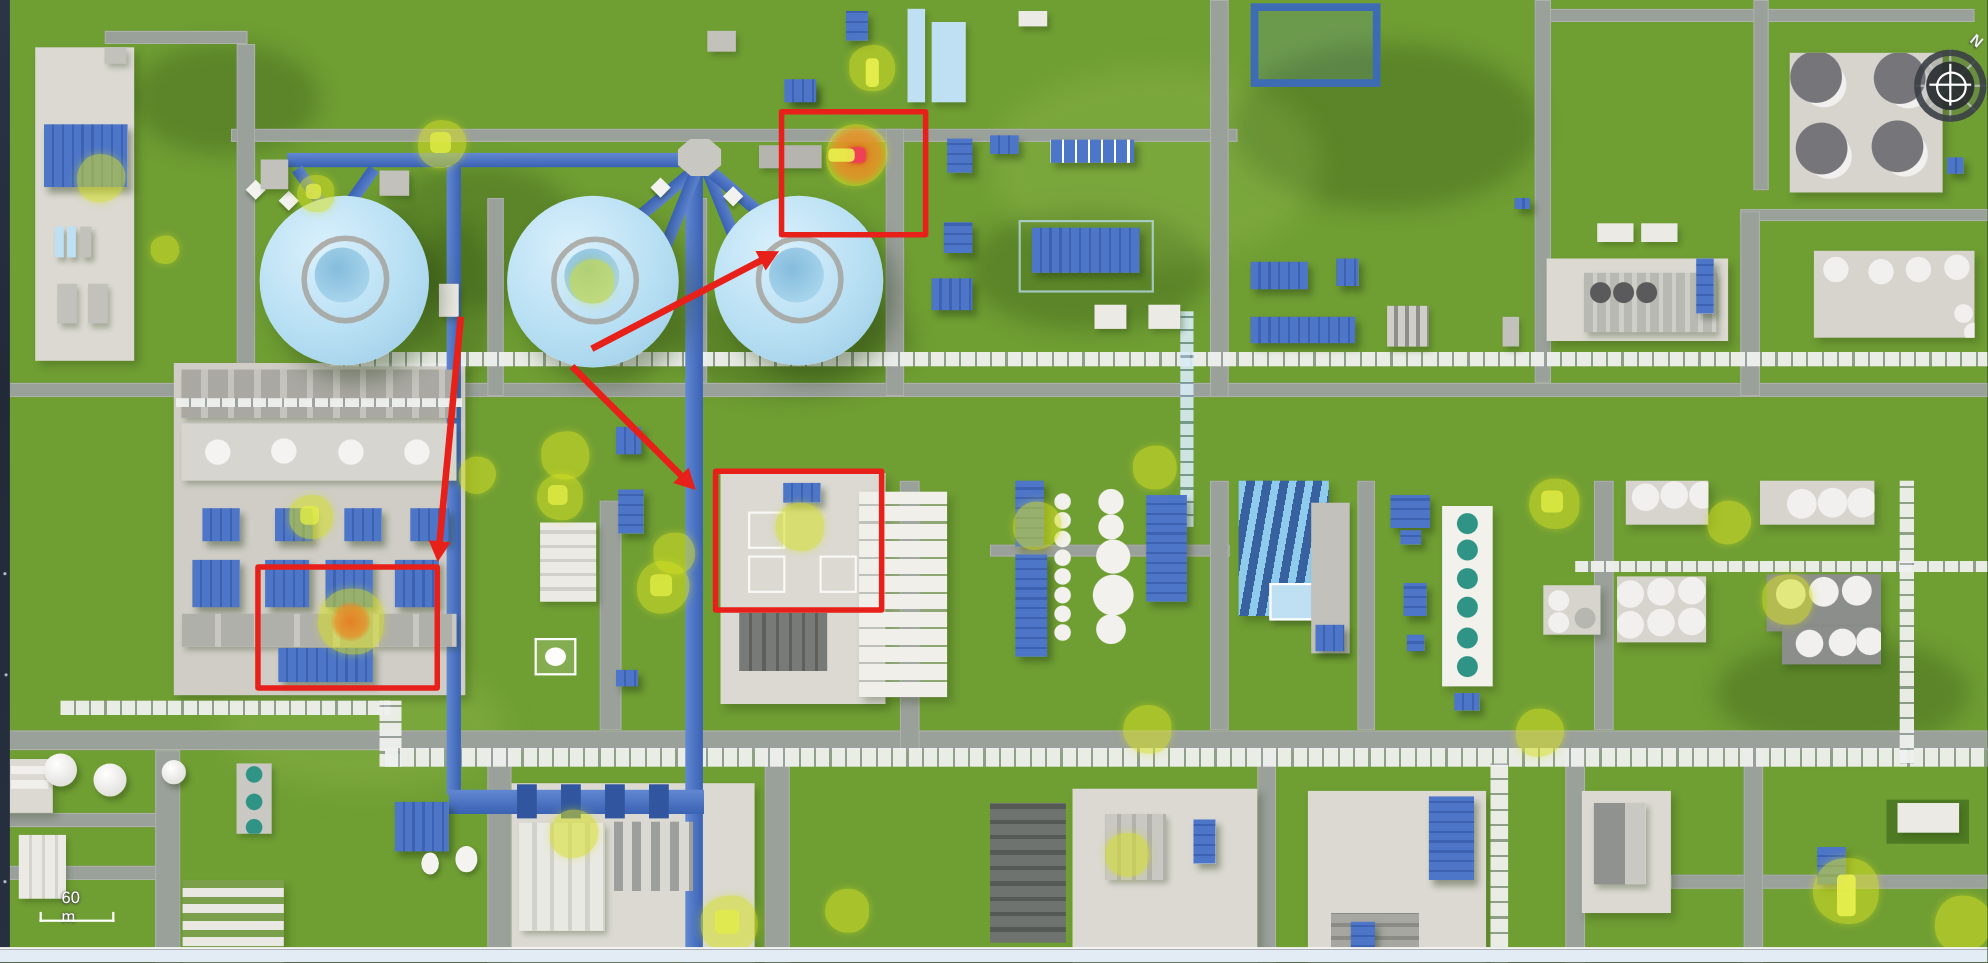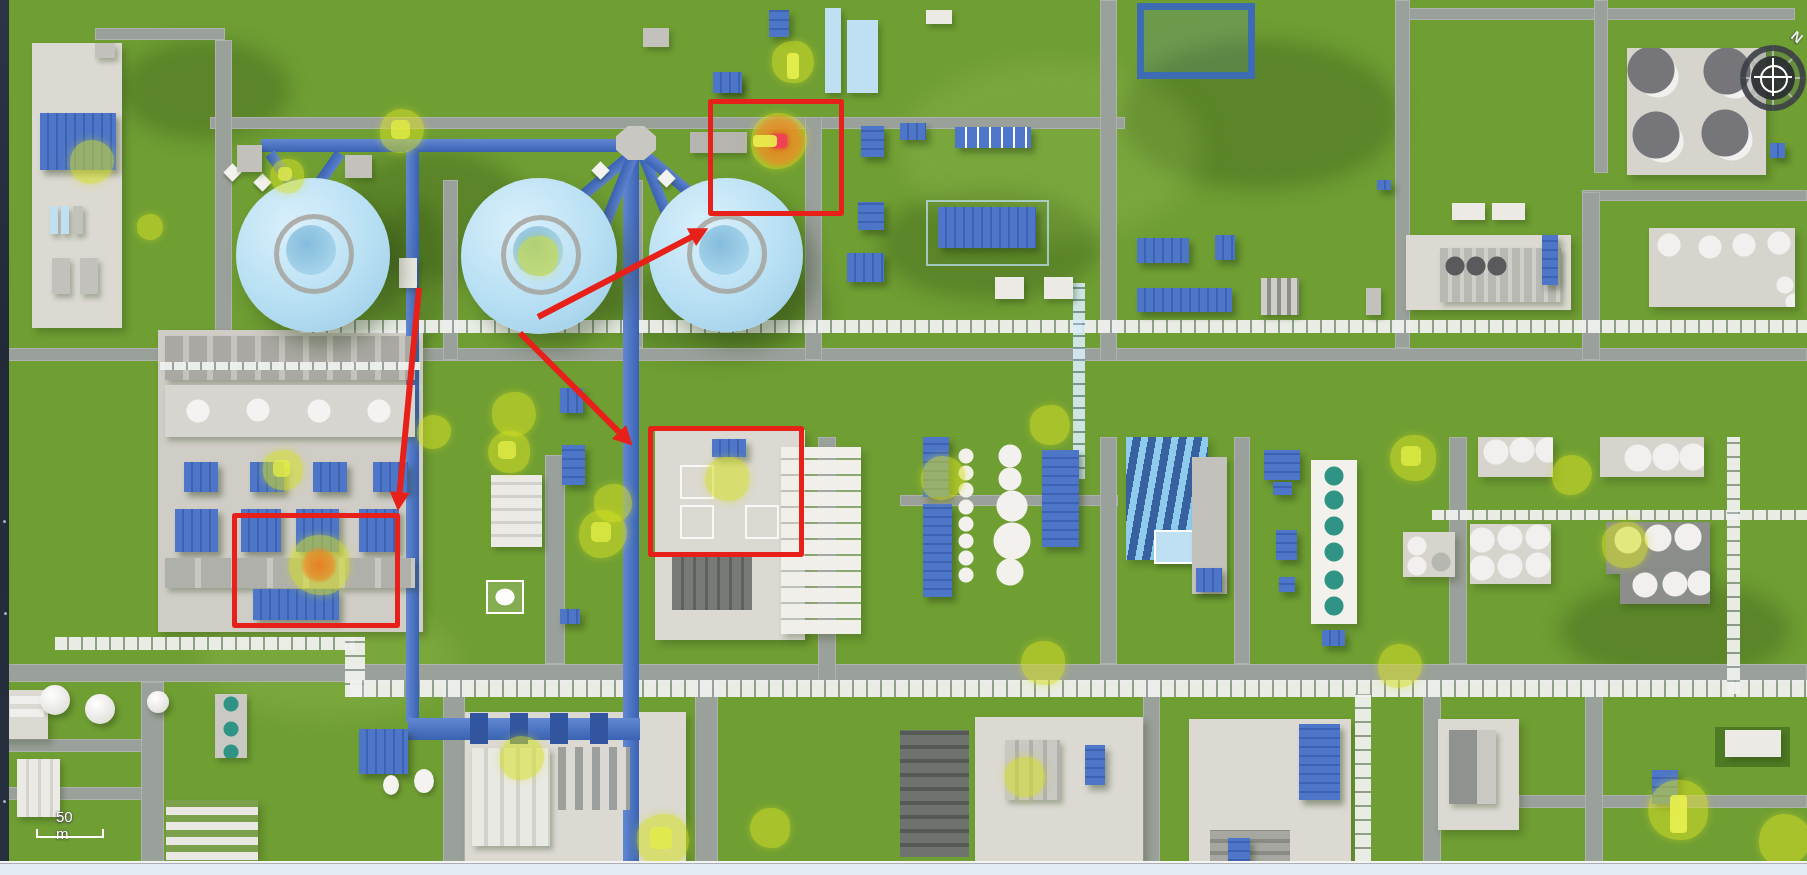--- a/index.html
+++ b/index.html
@@ -421,21 +421,21 @@
     <div class="spoke" style="transform:rotate(90deg);"></div>
     <div class="spoke" style="transform:rotate(135deg);"></div>
     <div class="ringc"></div>
     <div class="inner"></div>
     <div class="glyph"></div>
     <div class="gh"></div>
     <div class="gv"></div>
     <div class="north">N</div>
   </div>
   <div id="scalebar">
-    <div class="lbl">50 m</div>
+    <div class="lbl">60 m</div>
     <div class="bracket"></div>
   </div>
 
   <div id="leftstrip">
     <i style="left:3px;top:520px;"></i>
     <i style="left:4px;top:612px;"></i>
     <i style="left:3px;top:800px;"></i>
   </div>
   <div id="bottomchrome"></div>
 </div>

